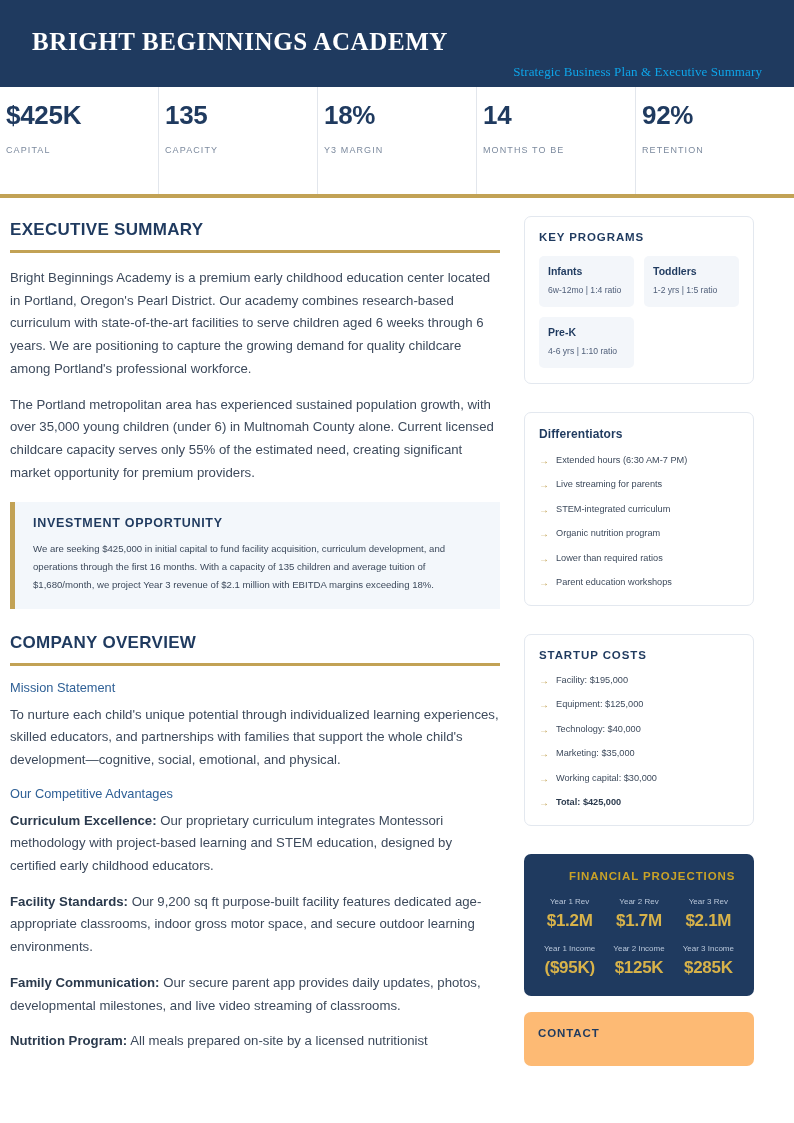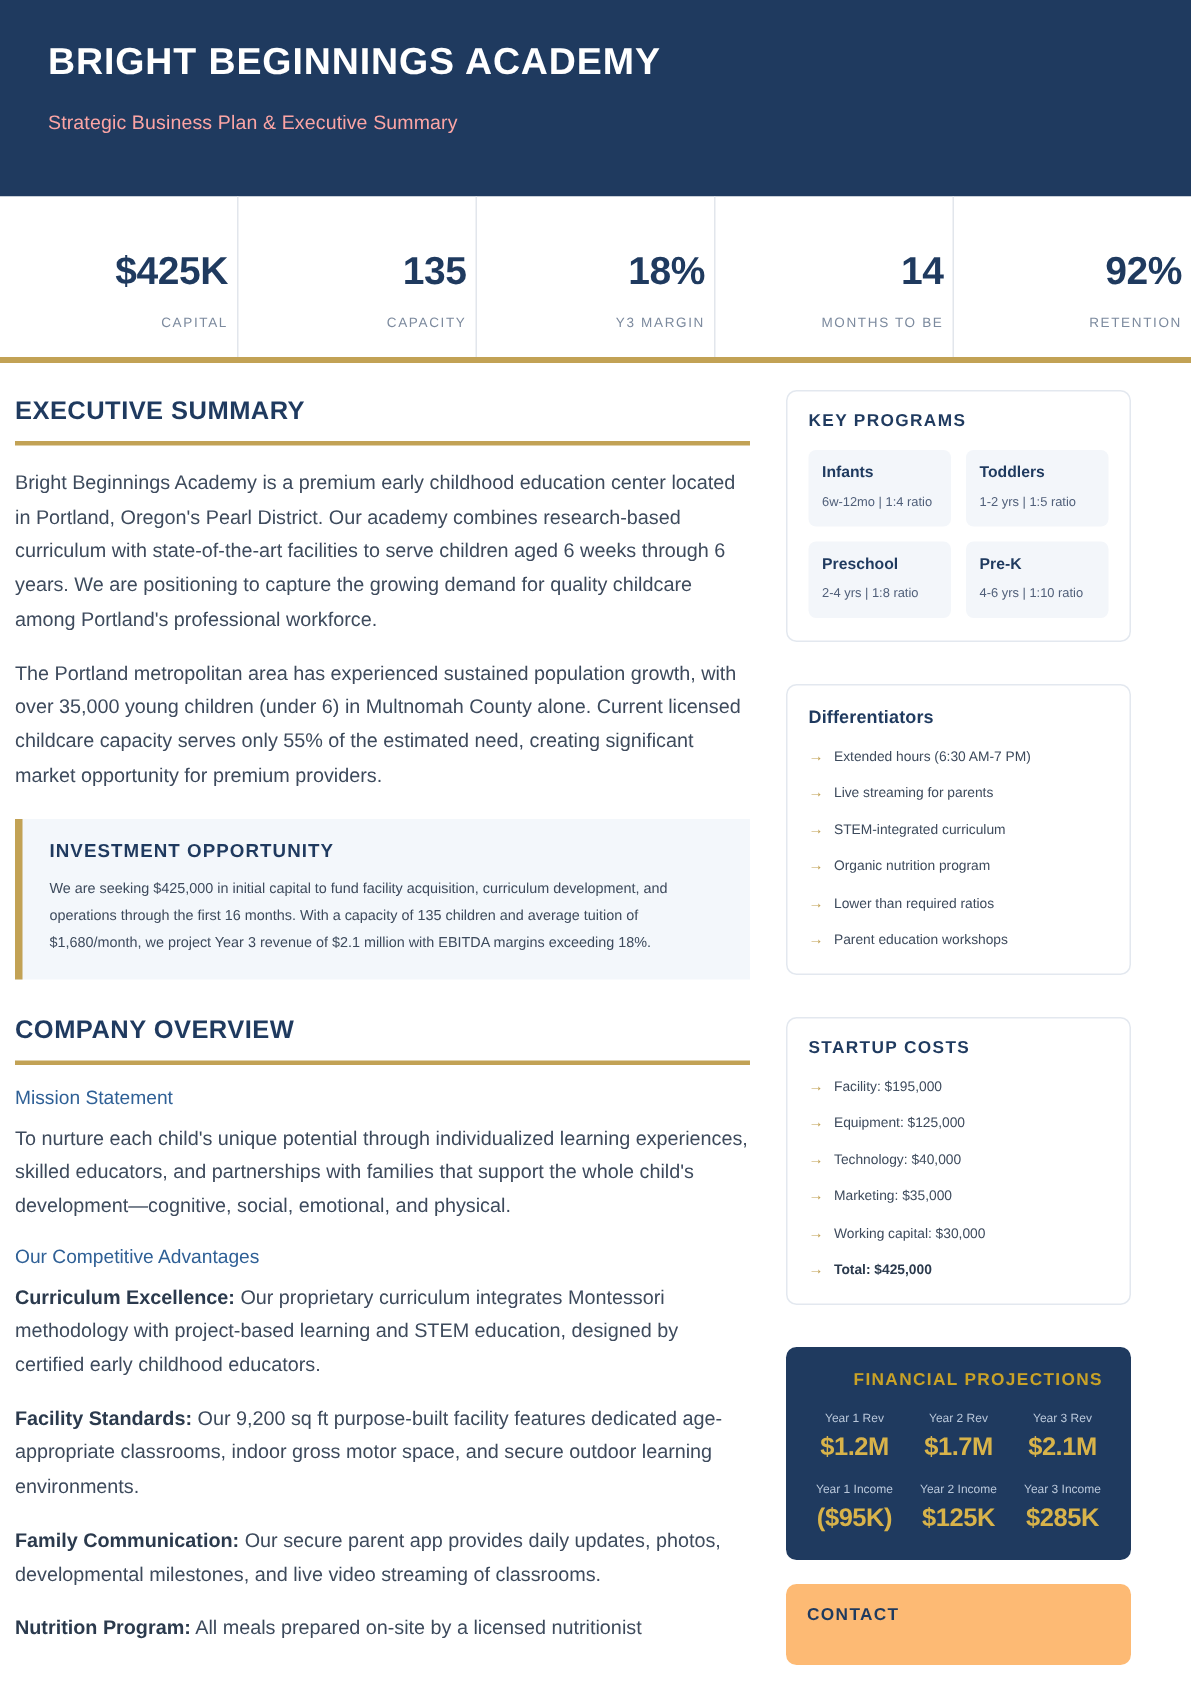--- a/index.html
+++ b/index.html
@@ -20,47 +20,49 @@
     width: 794px;
     height: 1123px;
     position: relative;
     overflow: hidden;
   }
 
   
   .masthead {
     background: #1f3a5f;
     padding: 28px 32px 26px 32px;
-    height: 131px;
+    height: 87px;
+    font-family: Liberation Serif, serif;
   }
   .masthead-title {
     color: #ffffff;
     font-size: 25px;
     font-weight: bold;
     letter-spacing: 0.6px;
     line-height: 1.1;
   }
   .masthead-subtitle {
-    color: #fca5a5;
+    color: #0ea5e9;
     font-size: 13px;
-    margin-top: 18px;
+    margin-top: 8px;
     letter-spacing: 0.1px;
+    text-align: right;
   }
 
   
   .statbar {
     display: flex;
     background: #ffffff;
     border-bottom: 4px solid #c2a255;
     height: 111px;
   }
   .stat {
     flex: 1 1 0;
-    text-align: right;
-    padding: 34px 6px 0 6px;
+    text-align: left;
+    padding: 13px 6px 0 6px;
     border-right: 1px solid #e2e6ec;
   }
   .stat:last-child { border-right: none; }
   .stat-value {
     color: #1f3a5f;
     font-size: 26px;
     font-weight: bold;
     letter-spacing: -0.3px;
   }
   .stat-label {
@@ -306,24 +308,20 @@
         <div class="prog-grid">
           <div class="prog">
             <div class="prog-name">Infants</div>
             <div class="prog-meta">6w-12mo | 1:4 ratio</div>
           </div>
           <div class="prog">
             <div class="prog-name">Toddlers</div>
             <div class="prog-meta">1-2 yrs | 1:5 ratio</div>
           </div>
           <div class="prog">
-            <div class="prog-name">Preschool</div>
-            <div class="prog-meta">2-4 yrs | 1:8 ratio</div>
-          </div>
-          <div class="prog">
             <div class="prog-name">Pre-K</div>
             <div class="prog-meta">4-6 yrs | 1:10 ratio</div>
           </div>
         </div>
       </div>
 
       <div class="card">
         <div class="card-title mixed">Differentiators</div>
         <ul class="arrow-list">
           <li>

